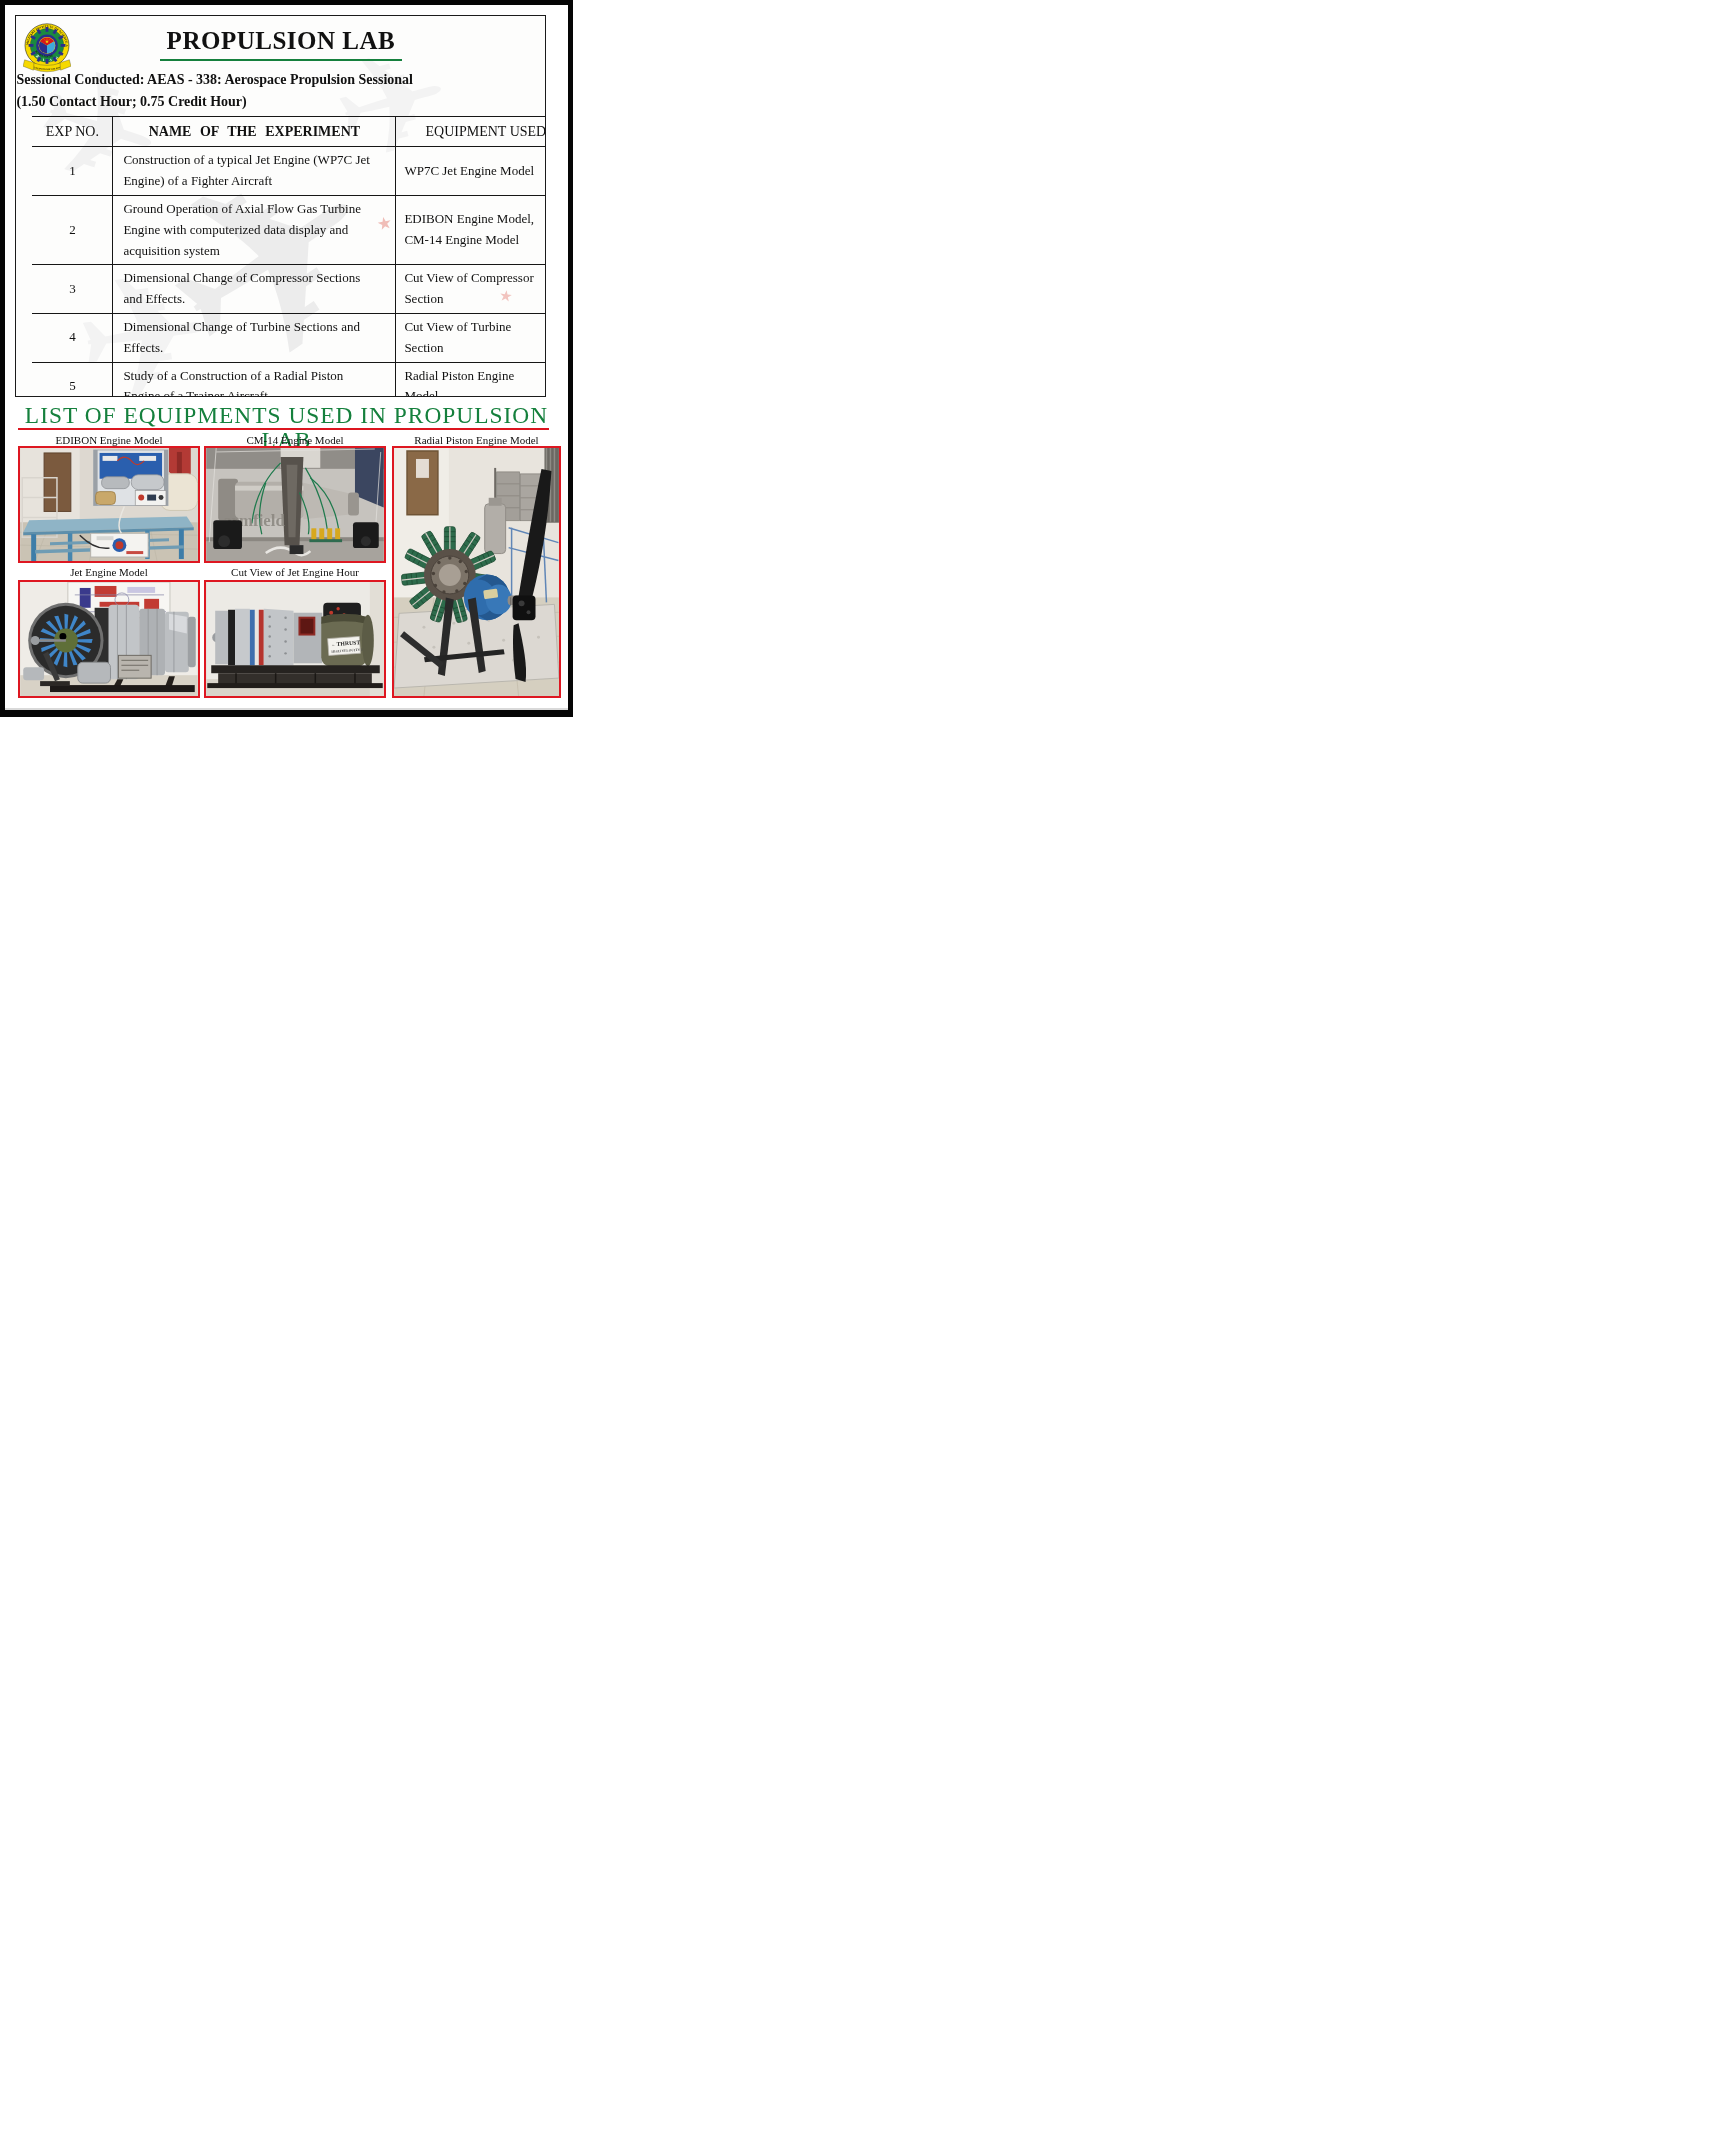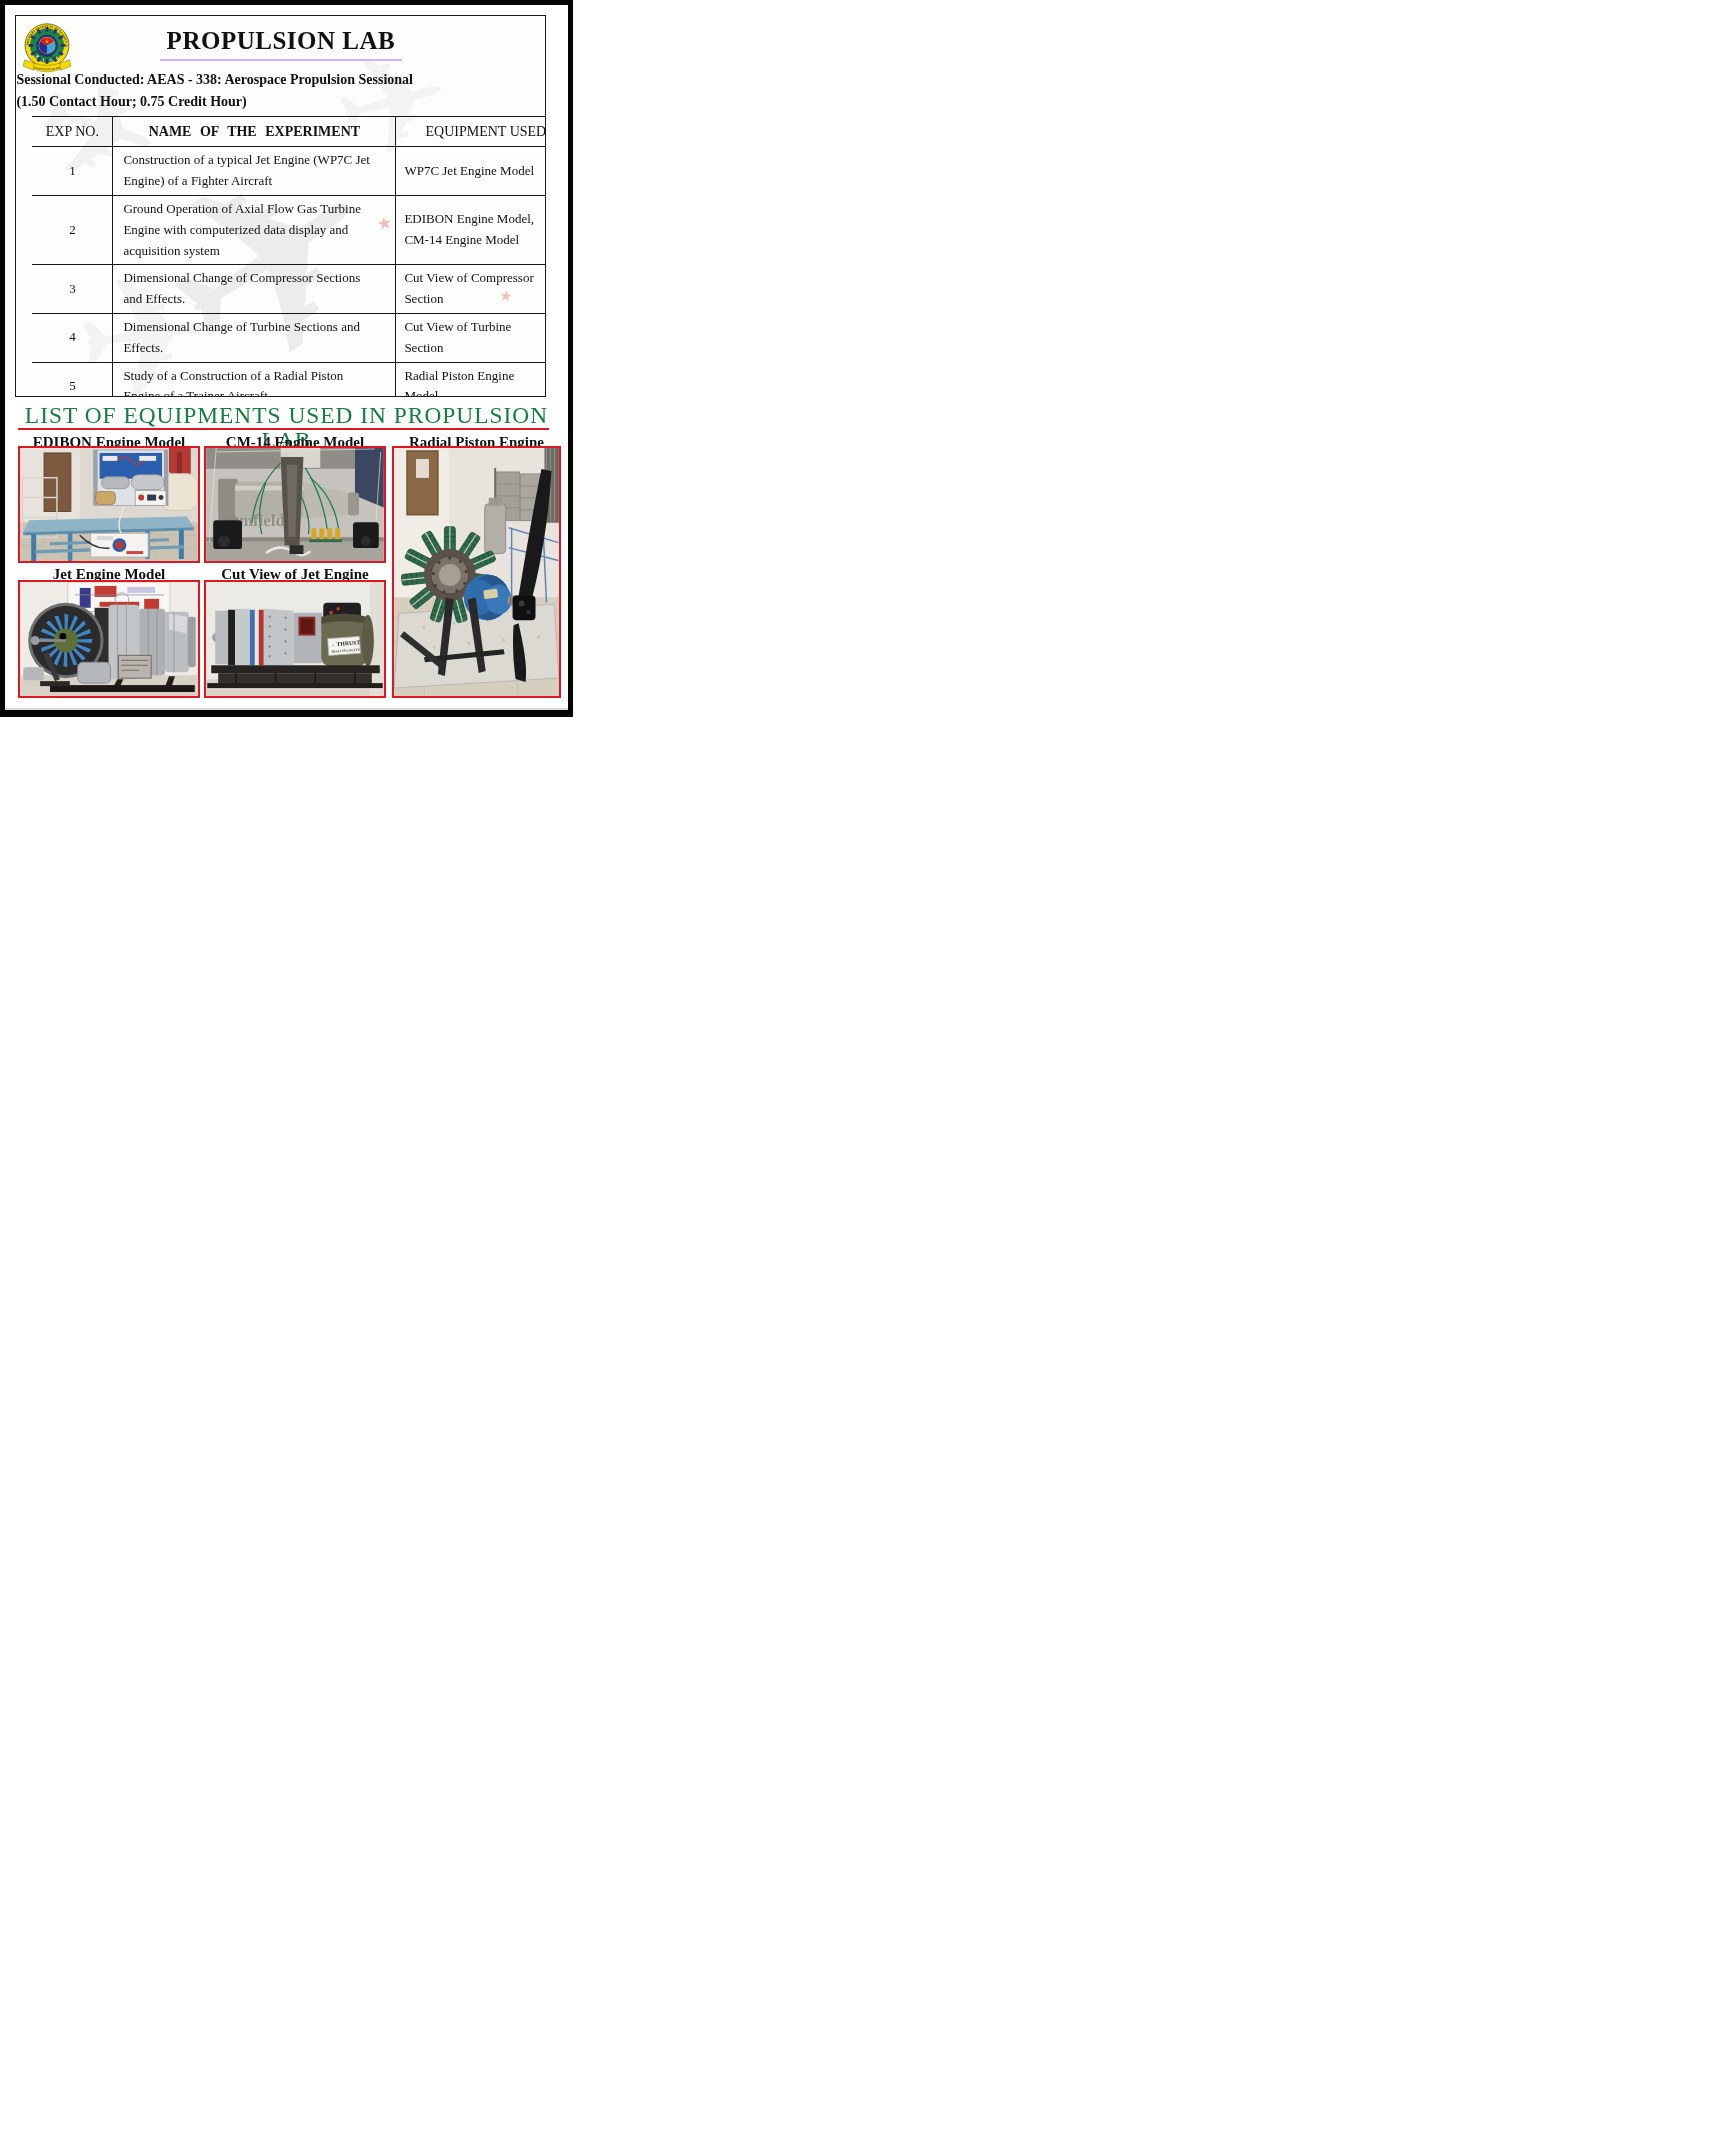--- a/index.html
+++ b/index.html
@@ -22,42 +22,42 @@
   .wm.w3{left:319px;top:20px;font-size:139px;color:rgba(90,90,100,0.06);transform:rotate(-15deg);}
   .wm.w4{left:60px;top:239px;font-size:169px;color:rgba(90,90,100,0.06);transform:rotate(-8deg);}
   .star{position:absolute;pointer-events:none;line-height:1;}
   .star::after{content:"\2605";display:block;}
   .star.s1{left:361px;top:199px;font-size:17px;color:rgba(225,110,100,0.45);transform:rotate(-12deg);}
   .star.s2{left:483px;top:273px;font-size:15px;color:rgba(225,110,100,0.40);transform:rotate(8deg);}
 
   .logo{position:absolute;left:7px;top:4px;width:48px;height:54px;}
   .title-wrap{position:absolute;left:0;top:11px;width:100%;text-align:center;}
   .title{display:inline-block;font-size:25px;font-weight:bold;letter-spacing:0.5px;line-height:1.15;
-         padding:0 7px 2.5px 7px;border-bottom:2px solid #c4b5fd;}
+         padding:0 7px 2.5px 7px;border-bottom:2px solid #15803d;}
   .subtitle{position:absolute;left:0;top:53px;width:100%;text-align:left;
             font-size:14px;font-weight:bold;line-height:1.56;}
 
   table.ptable{position:absolute;left:16px;top:100px;width:529px;border-collapse:collapse;table-layout:fixed;}
   .ptable td{border-left:1px solid #161616;vertical-align:middle;font-size:13px;line-height:1.6;
              background:transparent;}
   .ptable tr{border-top:1.5px solid #161616;}
   .ptable tr.last{border-bottom:2px solid #161616;}
   .ptable td.c1{border-left:none;text-align:center;width:76px;}
   .ptable td.c2{width:278px;padding:3px 19px 3px 10px;}
   .ptable td.c3{width:175px;padding:3px 26px 3px 8px;}
   .ptable tr.hrow td{font-size:14px;text-align:center;padding:3px 2px;}
   .ptable tr.hrow td.c2{word-spacing:5px;padding-left:2px;padding-right:2px;font-weight:bold;}
   .h-header{height:30px;} .h-r1{height:46px;} .h-r2{height:67px;}
   .h-r3{height:40px;} .h-r4{height:46px;} .h-r5{height:39px;}
 
   .red-heading{position:absolute;left:0;top:403px;width:573px;text-align:center;
                font-size:23.4px;color:#15803d;letter-spacing:1px;line-height:1.05;font-weight:400;}
   .red-rule{position:absolute;left:18px;top:428px;width:531px;height:2px;background:#dc151f;}
 
-  .caption{position:absolute;text-align:center;font-size:15px;font-weight:bold;line-height:1.1;color:#101010;}
+  .caption{position:absolute;text-align:center;font-size:11px;font-weight:normal;line-height:1.1;color:#101010;}
   .cap-edibon{left:18px;top:434px;width:182px;}
   .cap-cm14{left:204px;top:434px;width:182px;}
   .cap-radial{left:392px;top:434px;width:169px;}
   .cap-jet{left:18px;top:566px;width:182px;}
   .cap-cutview{left:204px;top:566px;width:182px;}
 
   .photo{position:absolute;border:2px solid #de1721;box-sizing:border-box;background:#d8d4cd;overflow:hidden;}
   .ph-edibon{left:18px;top:446px;width:182px;height:117px;}
   .ph-cm14{left:204px;top:446px;width:182px;height:117px;}
   .ph-radial{left:392px;top:446px;width:169px;height:252px;}

